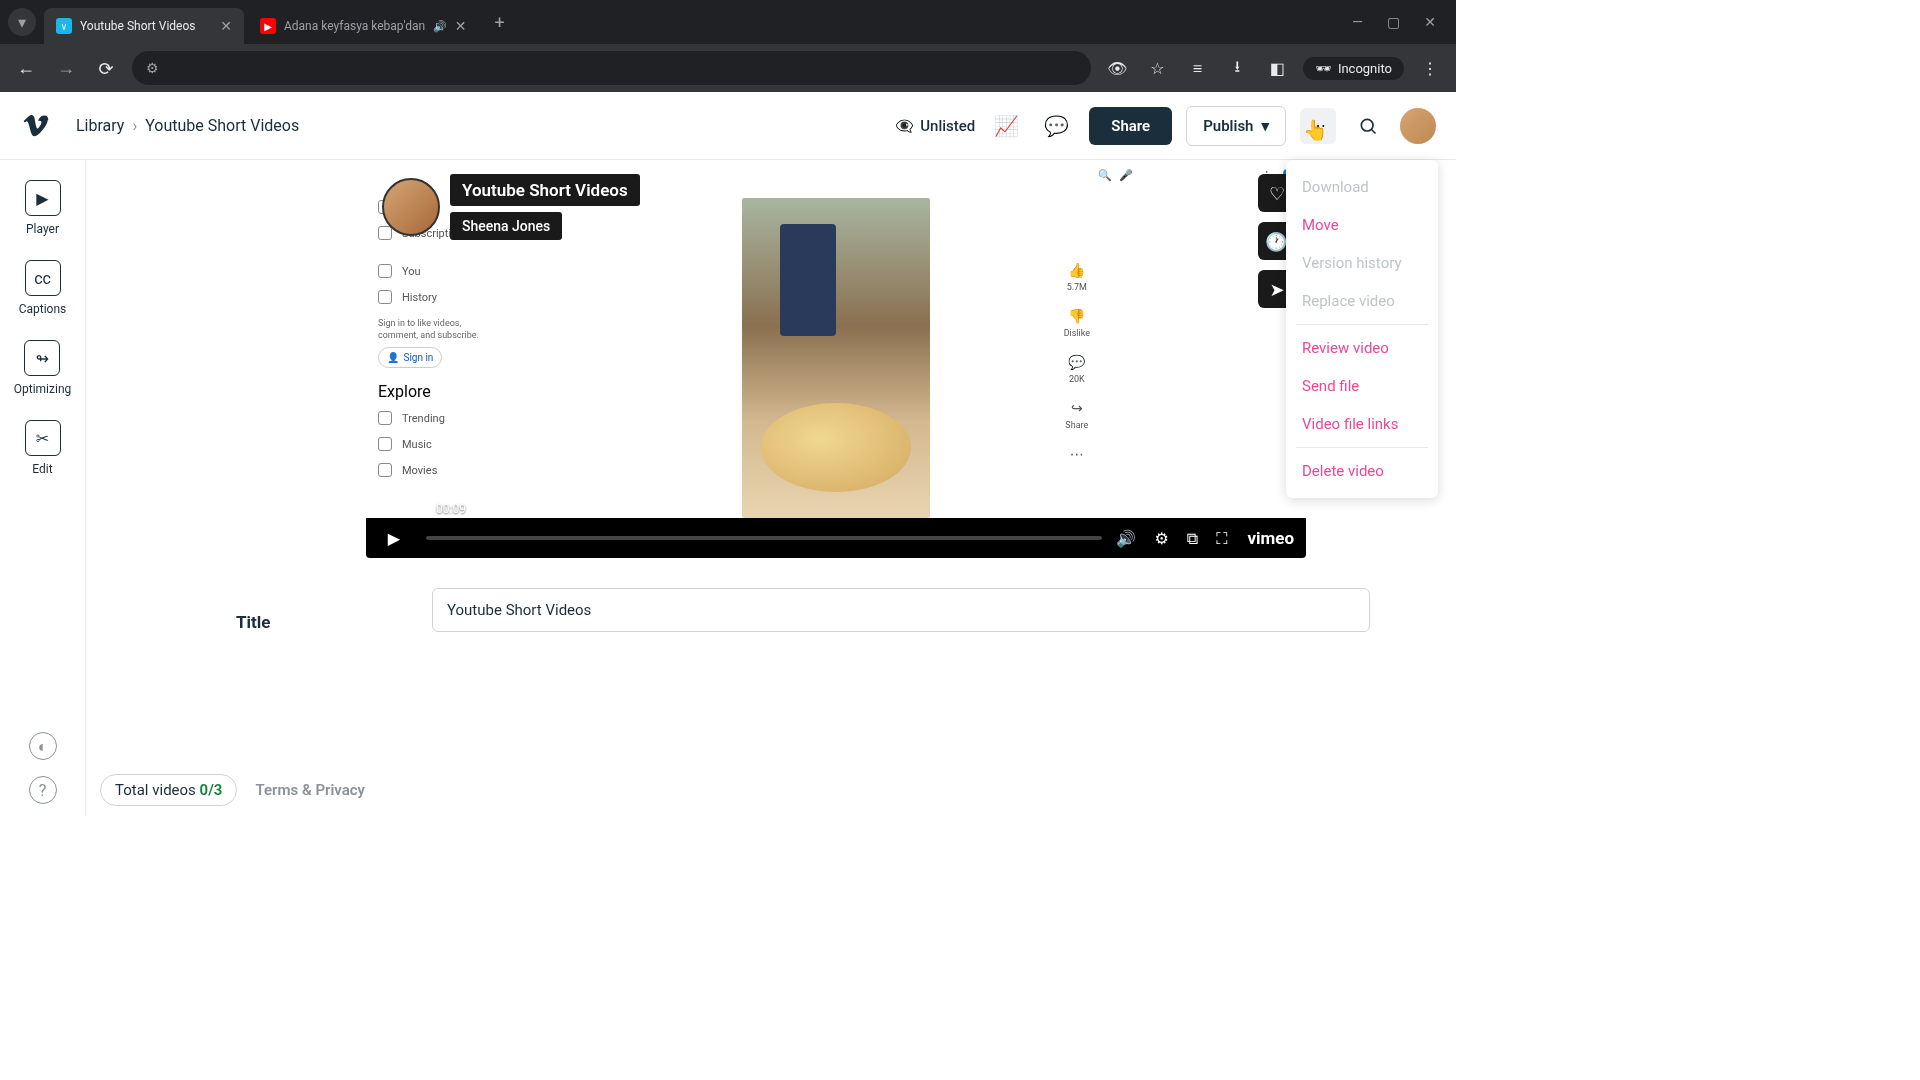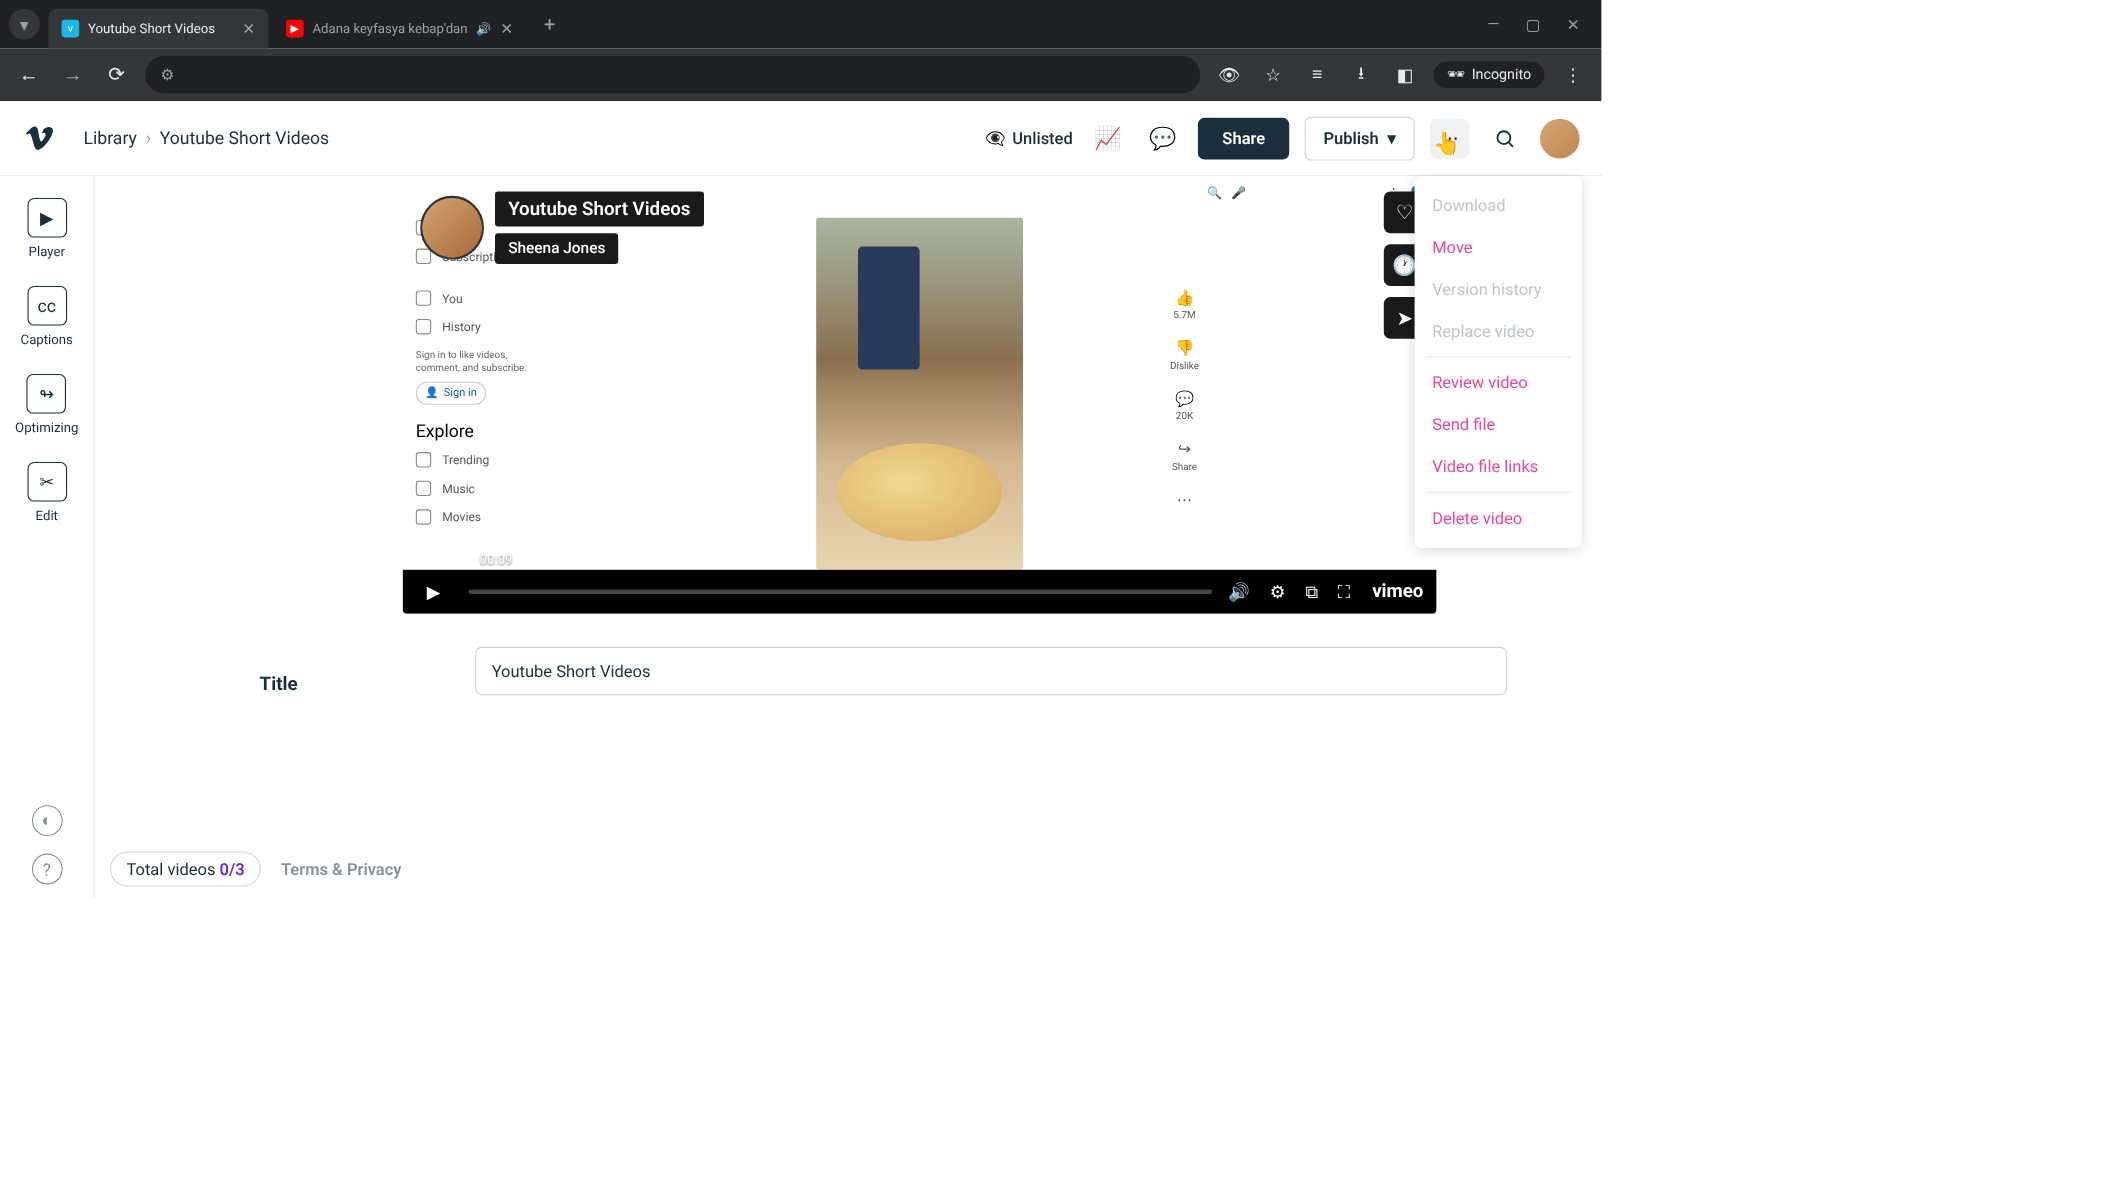--- a/index.html
+++ b/index.html
@@ -98,21 +98,21 @@
 
 
 .form-row { display: flex; margin: 30px 86px 0 150px; align-items: flex-end; gap: 46px; }
 .form-label { width: 150px; font-size: 17px; font-weight: 700; color: #1a2e3b; padding-top: 10px; text-align: left; }
 .form-input { flex: 1; border: 1px solid #d0d4d8; border-radius: 6px; padding: 12px 14px; font-size: 15px; color: #1a2e3b; }
 .form-input.textarea { min-height: 50px; }
 
 
 .footer { position: absolute; bottom: 10px; left: 100px; display: flex; align-items: center; gap: 18px; }
 .video-count-pill { border: 1px solid #d0d4d8; border-radius: 20px; padding: 6px 14px; font-size: 15px; color: #1a2e3b; }
-.video-count-pill .count { color: #6d28d9; font-weight: 600; }
+.video-count-pill .count { color: #15803d; font-weight: 600; }
 .terms-link { color: #8a9199; font-size: 15px; font-weight: 600; }
 
 
 .dropdown-menu { position: absolute; top: 160px; right: 18px; width: 152px; background: #fff; border-radius: 6px; box-shadow: 0 2px 12px rgba(0,0,0,0.15); padding: 8px 0; z-index: 100; }
 .dd-item { padding: 10px 16px; font-size: 15px; color: #ec4899; cursor: pointer; }
 .dd-item.disabled { color: #c0c4c8; cursor: default; }
 .dd-divider { height: 1px; background: #e8e8e8; margin: 4px 10px; }
 
 
 .cursor-hand { position: absolute; top: 118px; right: 128px; font-size: 20px; z-index: 200; pointer-events: none; color:#000; }

